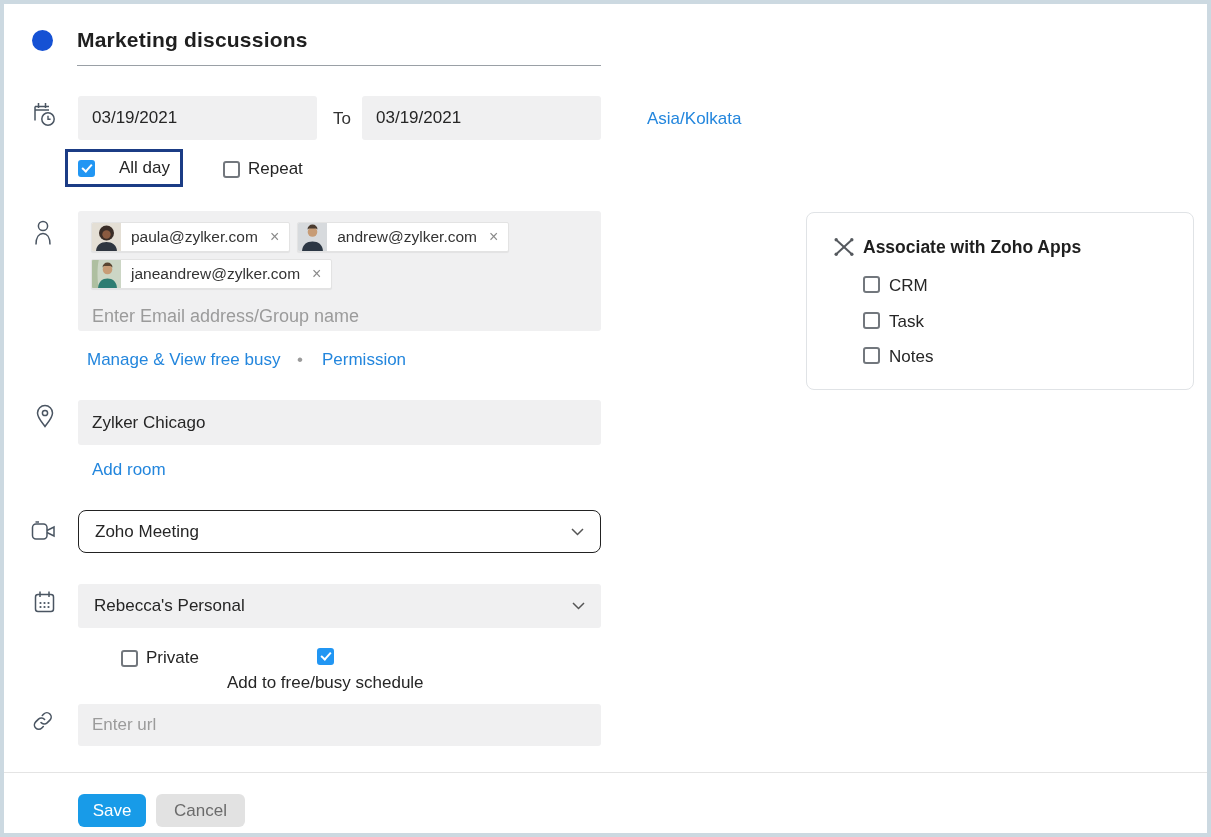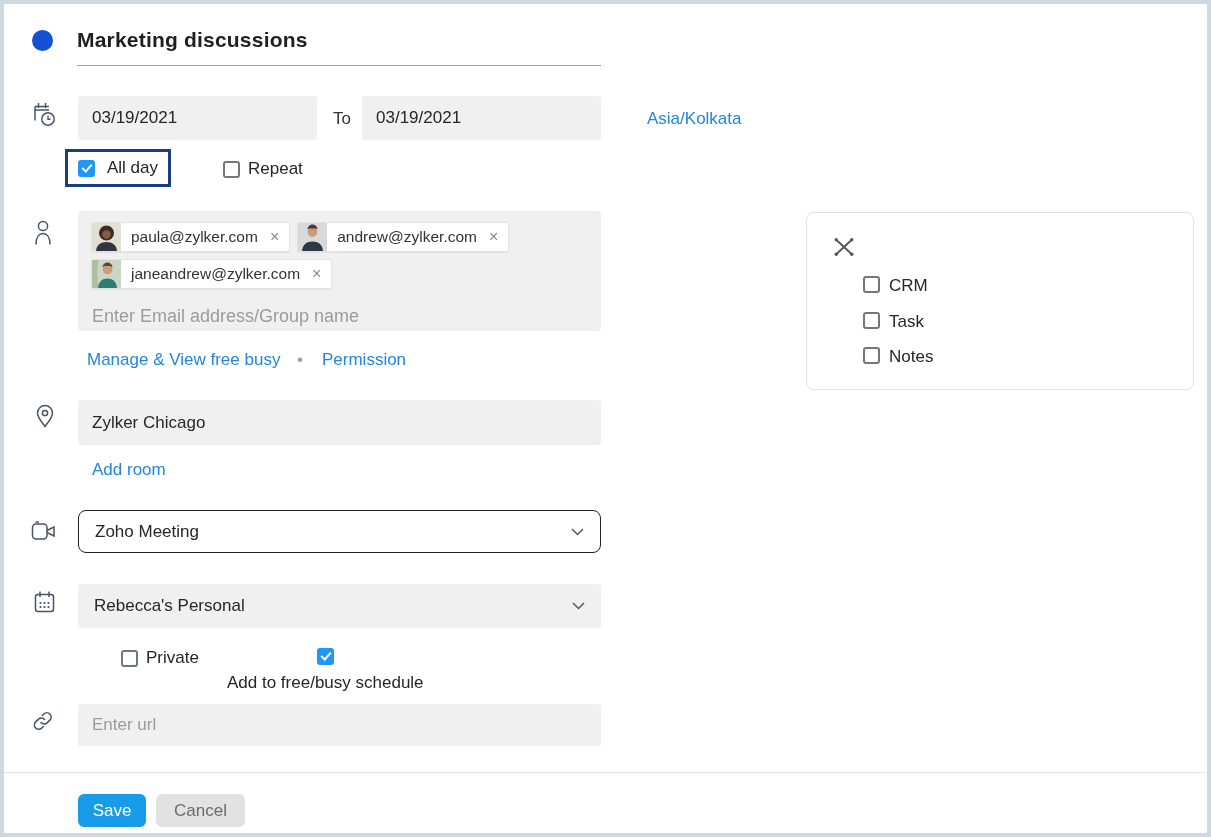--- a/index.html
+++ b/index.html
@@ -34,21 +34,21 @@
   }
   .cb.checked { background:#2196f3; border-color:#2196f3; }
   .cb.checked::after {
     content:""; position:absolute; left:4px; top:0px;
     width:4px; height:8px; border:solid #fff; border-width:0 2px 2px 0;
     transform:rotate(42deg);
   }
   .cb-row { display:flex; align-items:center; gap:8px;margin-left:43px; }
   .cb-label { font-size:17px; color:#262626; }
 
-  .allday-highlight { border:3px solid #1b3c85; display:flex; align-items:center; gap:12px; padding:0 10px; }
+  .allday-highlight { border:3px solid #1b3c85; display:flex; align-items:center; gap:24px; padding:0 10px; }
 
   
   .att-box { background:#f0f0f1; border-radius:3px; padding:11px 13px; }
   .chip-wrap { display:flex; flex-wrap:wrap; gap:7px; }
   .chip {
     display:flex; align-items:center; background:#fff; height:30px;
     border:1px solid #e3e3e3; border-radius:2px; overflow:hidden;
     box-shadow:0 1px 1px rgba(0,0,0,0.06);
   }
   .chip .avatar { width:29px; height:30px; flex:none; }
@@ -228,20 +228,21 @@
         <path d="M4.5 4 L17.5 16"></path>
         <path d="M17.5 4 L4.5 16"></path>
       </g>
       <g fill="#55595e">
         <circle cx="3.2" cy="2.8" r="1.7"></circle>
           <circle cx="18.8" cy="2.8" r="1.7"></circle>
         <circle cx="3.2" cy="17.2" r="1.7"></circle>
           <circle cx="18.8" cy="17.2" r="1.7"></circle>
       </g>
     </svg>
+    <div class="abs apps-title" style="left:56px; top:24px;">Associate with Zoho Apps</div>
     <div class="abs apps-row" style="left:56px; top:63px;">
       <span class="cb"></span>
       <span class="cb-label">CRM</span>
     </div>
     <div class="abs apps-row" style="left:56px; top:99px;">
       <span class="cb"></span>
       <span class="cb-label">Task</span>
     </div>
     <div class="abs apps-row" style="left:56px; top:134px;">
       <span class="cb"></span>

